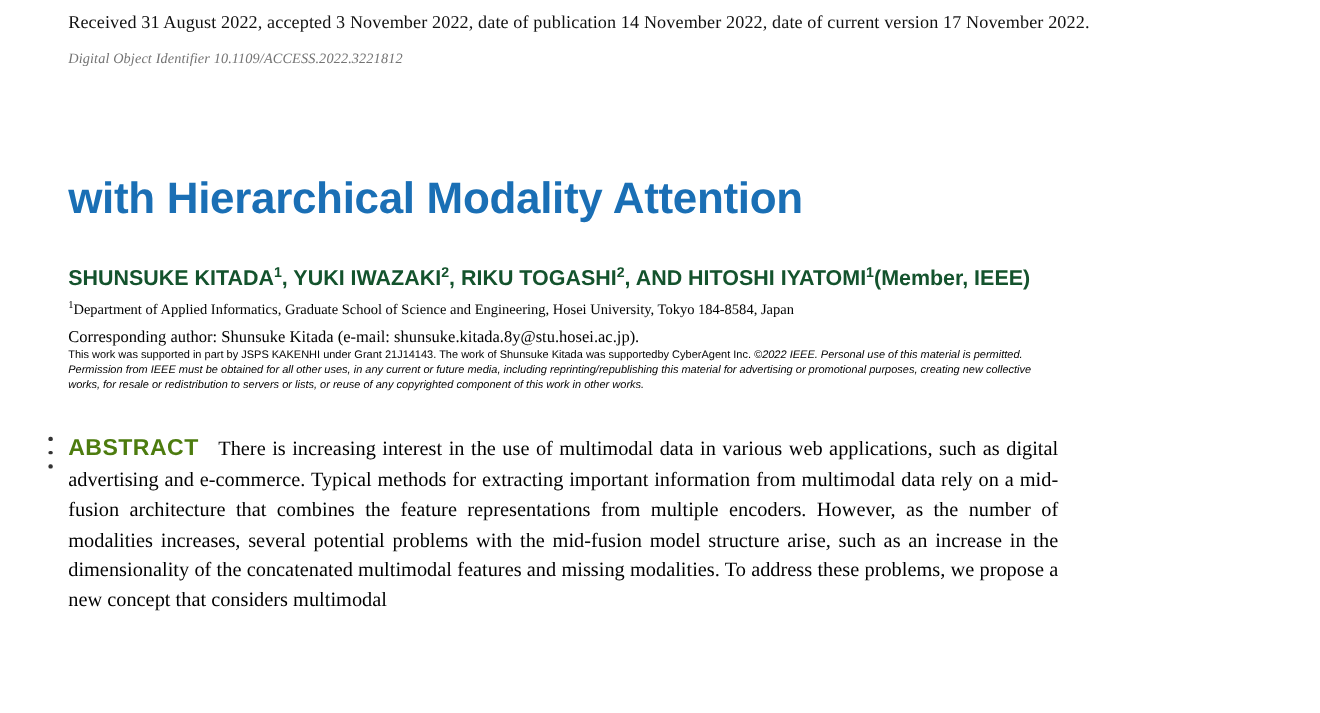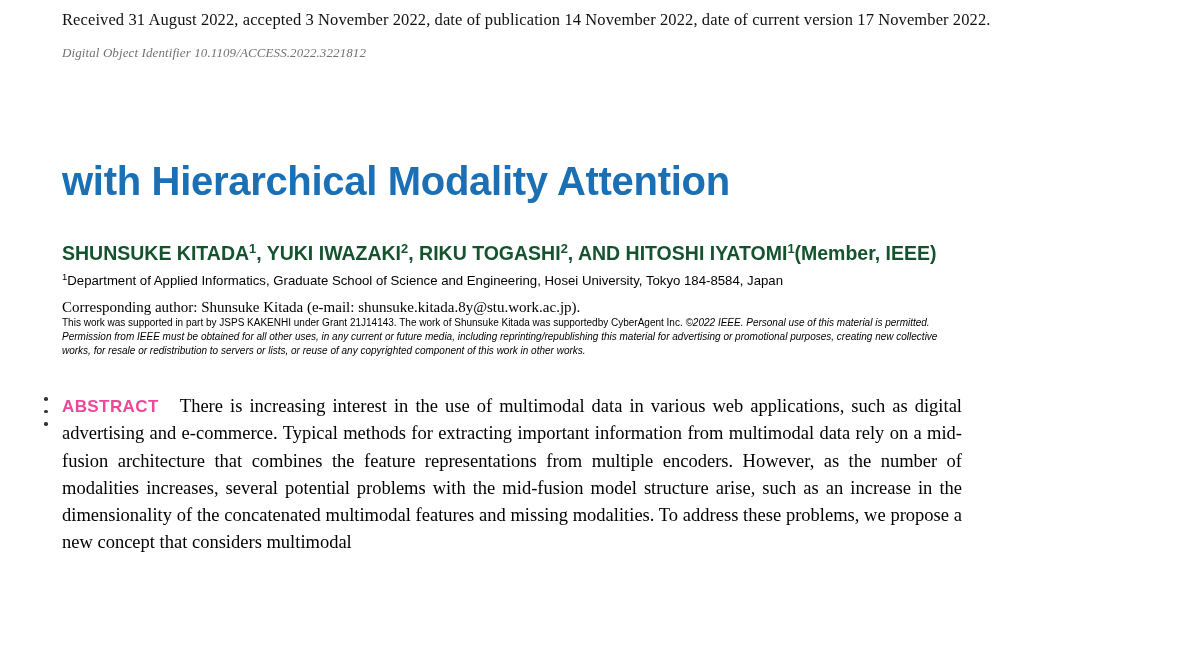--- a/index.html
+++ b/index.html
@@ -76,21 +76,21 @@
     color: #14532d;
     max-width: 880px;
   }
   .authors sup {
     font-size: 0.66em;
     vertical-align: super;
     line-height: 0;
   }
 
   .affil {
-    font-family: Liberation Sans, sans-serif;
+    font-family: Liberation Serif, serif;
     font-size: 13.2px;
     line-height: 1.35;
     margin-top: 6px;
   }
   .affil sup {
     font-size: 0.72em;
     vertical-align: super;
     line-height: 0;
   }
 
@@ -111,22 +111,22 @@
   }
 
   .abstract-block {
     margin-top: 35px;
     max-width: 900px;
     position: relative;
   }
   .abstract-head {
     font-family: "Liberation Sans", sans-serif;
     font-weight: bold;
-    font-size: 17px;
-    color: #ec4899;
+    font-size: 21px;
+    color: #4d7c0f;
     letter-spacing: 0.4px;
   }
   .abstract-text {
     font-family: "Liberation Serif", serif;
     font-size: 18.5px;
     line-height: 1.47;
     text-align: justify;
     text-justify: inter-word;
   }
 
@@ -164,21 +164,21 @@
 
   <h1 class="title">
     <br>
     <span>with Hierarchical Modality Attention</span>
   </h1>
 
   <div class="authors"><span>SHUNSUKE KITADA</span><sup>1</sup><span>, </span><span>YUKI IWAZAKI</span><sup>2</sup><span>, </span><span>RIKU TOGASHI</span><sup>2</sup><span>, AND </span><span>HITOSHI IYATOMI</span><sup>1</sup><span>(Member, IEEE)</span></div>
 
   <div class="affil"><sup>1</sup><span>Department of Applied Informatics, Graduate School of Science and Engineering, Hosei University, Tokyo 184-8584, Japan</span></div>
 
-  <div class="corresponding">Corresponding author: Shunsuke Kitada (e-mail: shunsuke.kitada.8y@stu.work.ac.jp).</div>
+  <div class="corresponding">Corresponding author: Shunsuke Kitada (e-mail: shunsuke.kitada.8y@stu.hosei.ac.jp).</div>
 
   <div class="funding"><span>This work was supported in part by JSPS KAKENHI under Grant 21J14143. The work of Shunsuke Kitada was supportedby CyberAgent Inc. </span><span class="ital">©2022 IEEE. Personal use of this material is permitted. Permission from IEEE must be obtained for all other uses, in any current or future media, including reprinting/republishing this material for advertising or promotional purposes, creating new collective works, for resale or redistribution to servers or lists, or reuse of any copyrighted component of this work in other works.</span></div>
 
   <div class="abstract-block">
     <div class="dots">
       <span></span>
         <span></span>
         <span></span>
     </div>
     <div class="abstract-text"><span class="abstract-head">ABSTRACT</span>&nbsp;&nbsp;&nbsp;<span>There is increasing interest in the use of multimodal data in various web applications, such as digital advertising and e-commerce. Typical methods for extracting important information from multimodal data rely on a mid-fusion architecture that combines the feature representations from multiple encoders. However, as the number of modalities increases, several potential problems with the mid-fusion model structure arise, such as an increase in the dimensionality of the concatenated multimodal features and missing modalities. To address these problems, we propose a new concept that considers multimodal</span></div>

